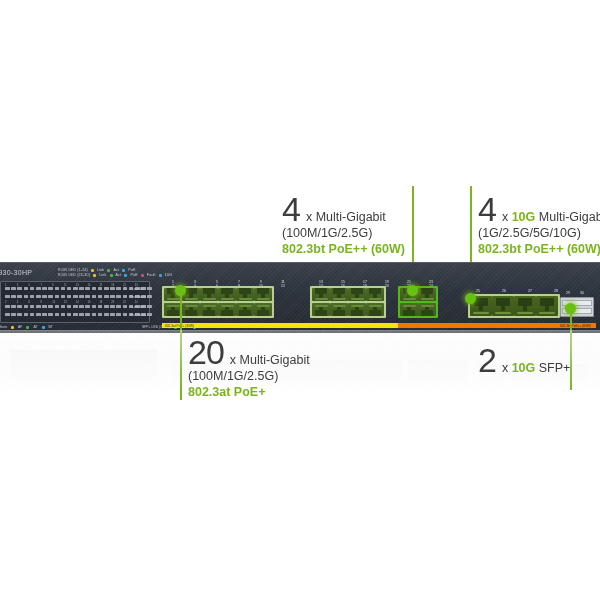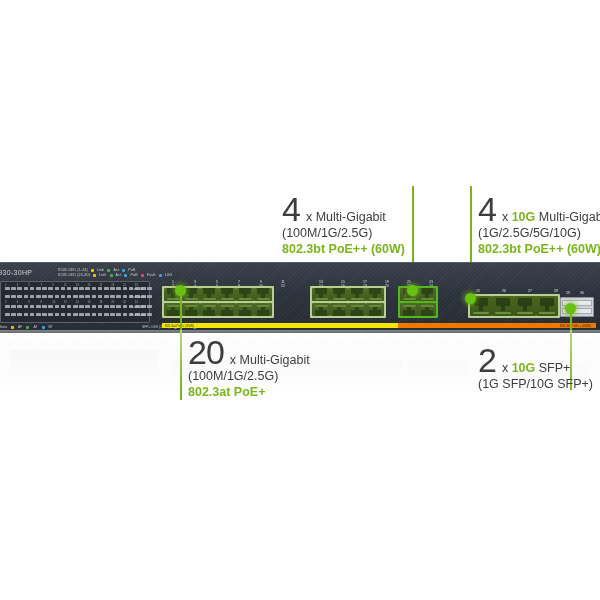--- a/index.html
+++ b/index.html
@@ -615,16 +615,15 @@
     </div>
     <div class="sub">(100M/1G/2.5G)</div>
     <div class="poe">802.3at PoE+</div>
   </div>
 
   <div class="callout" style="left:478px;top:345px;">
     <div class="row1">
       <span class="bignum">2</span>
       <span class="unit"><span>x </span><span class="g">10G</span><span> SFP+</span></span>
     </div>
-    <div class="sub">(1G SFP/10G SFP+)</div>
   </div>
 
 </div>
 
 </body></html>

